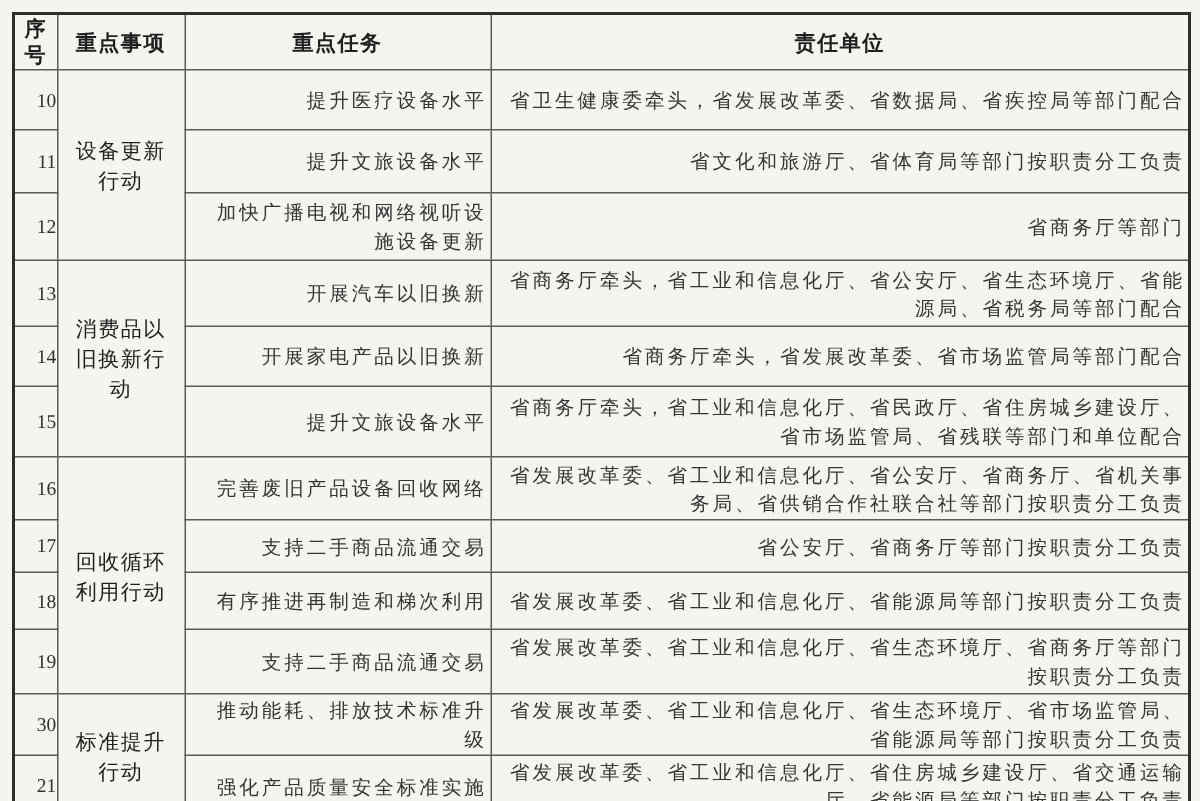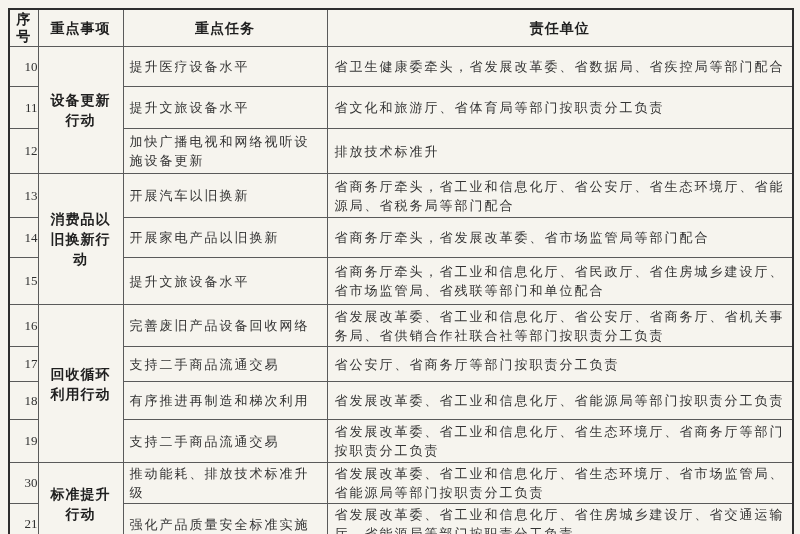--- a/index.html
+++ b/index.html
@@ -43,35 +43,35 @@
     padding: 1px 0;
   }
   td.num {
     text-align: right;
     font-size: 13px;
     font-family: "Liberation Serif", serif;
     padding: 0;
   }
   td.grp {
     font-family: "Liberation Sans", sans-serif;
-    font-weight: bold;
+    font-weight: normal;
     font-size: 14px;
     color: #1f1f1f;
     text-align: center;
     letter-spacing: 1px;
     white-space: pre-line;
     line-height: 20px;
     padding: 12px 2px;
   }
   td.task, td.unit {
     font-size: 13px;
     letter-spacing: 2px;
     line-height: 19px;
     white-space: pre-line;
-    text-align: left;
+    text-align: right;
     color: #343434;
   }
   td.task { padding: 1px 2px 1px 6px; }
   td.unit { padding: 1px 2px 1px 7px; }
 </style>
 </head>
 <body>
 
 <table class="doc-table">
   <colgroup>
@@ -98,21 +98,21 @@
     </tr>
     <tr style="height:42px">
       <td class="num">11</td>
       <td class="task">提升文旅设备水平</td>
       <td class="unit">省文化和旅游厅、省体育局等部门按职责分工负责</td>
     </tr>
     <tr style="height:45px">
       <td class="num">12</td>
       <td class="task">加快广播电视和网络视听设
 施设备更新</td>
-      <td class="unit">排放技术标准升</td>
+      <td class="unit">省商务厅等部门</td>
     </tr>
 
     <tr style="height:44px">
       <td class="num">13</td>
       <td class="grp" rowspan="3">消费品以
 旧换新行
 动</td>
       <td class="task">开展汽车以旧换新</td>
       <td class="unit">省商务厅牵头，省工业和信息化厅、省公安厅、省生态环境厅、省能
 源局、省税务局等部门配合</td>

